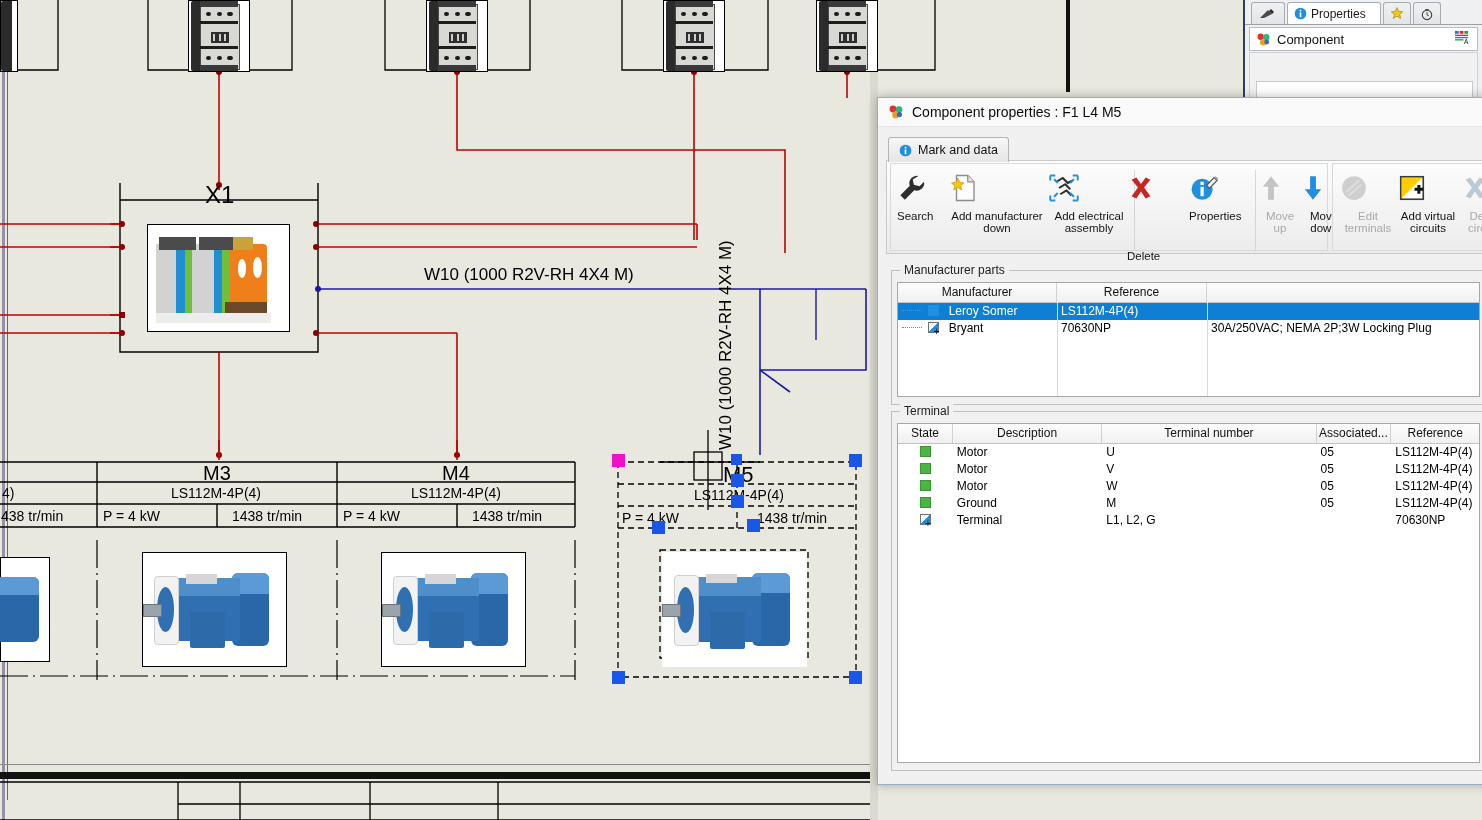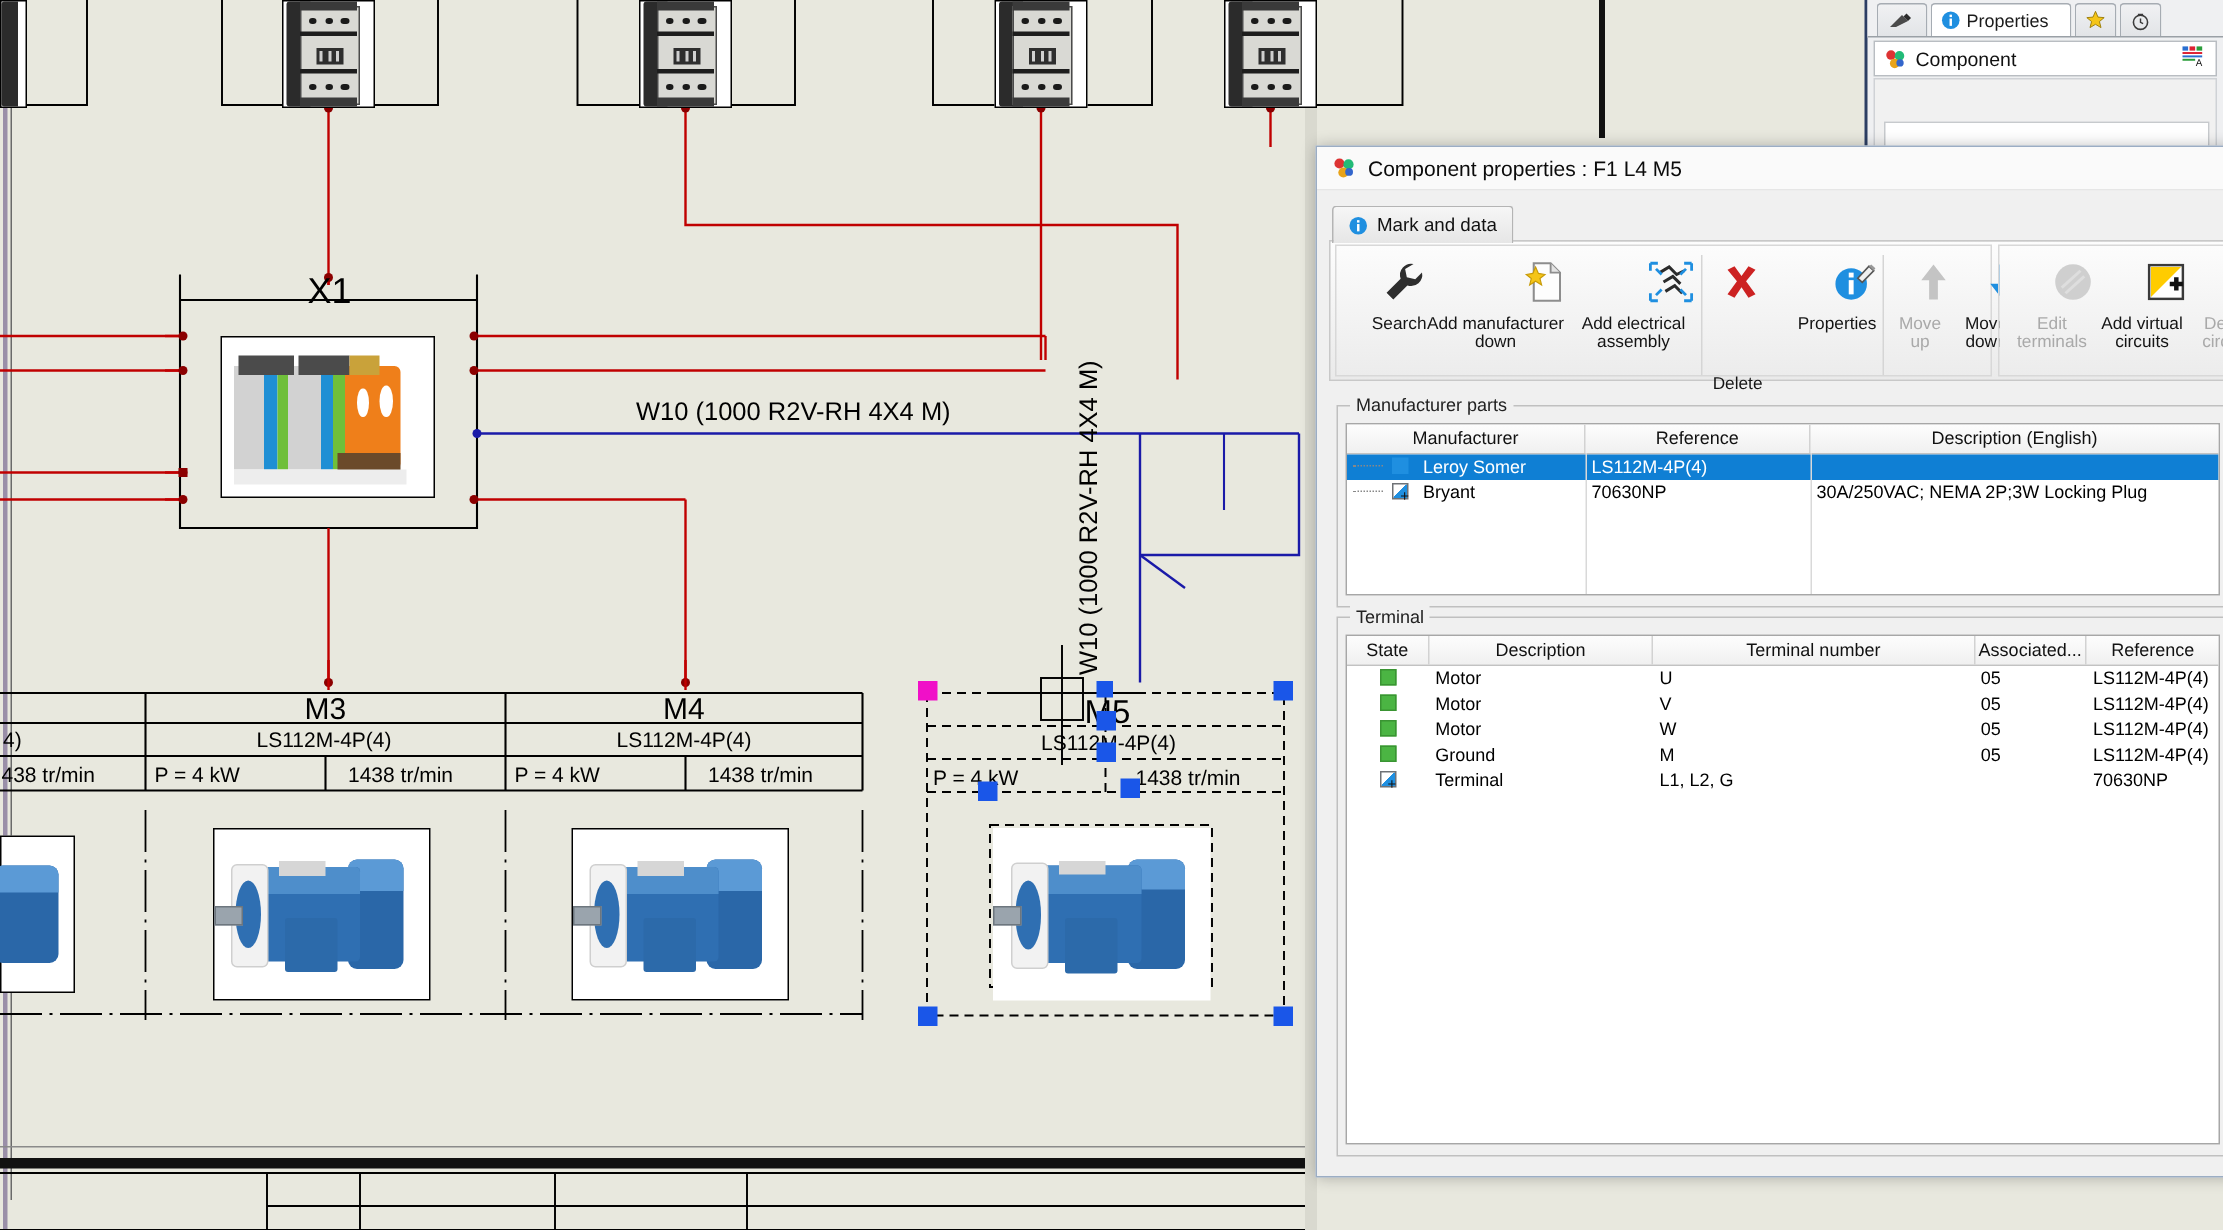--- a/index.html
+++ b/index.html
@@ -110,21 +110,21 @@
   
   .ribbon{
     position:absolute;left:8px;top:62px;width:600px;height:94px;
     background:linear-gradient(#fdfdfd,#eaeaea);
     border:1px solid #c8c8c8;box-sizing:border-box;
   }
   .rgroup{position:absolute;top:2px;bottom:2px;box-sizing:border-box;
     background:linear-gradient(#fcfcfc,#ececec);border:1px solid #d8d8d8;}
   .rgroup .glabel{position:absolute;left:0;right:0;bottom:1px;text-align:center;font-size:11.5px;color:#222;}
   .rbtn{
-    position:absolute;top:4px;width:auto;display:flex;flex-direction:column;align-items:flex-end;
+    position:absolute;top:4px;width:auto;display:flex;flex-direction:column;align-items:flex-start;
     font-size:11.5px;color:#141414;line-height:12px;text-align:center;
   }
   .rbtn .ico{height:40px;display:flex;align-items:center;justify-content:center;margin-bottom:2px;}
   .rbtn.dis{color:#a9a9a9;}
   .vsep{position:absolute;top:6px;width:1px;background:#d5d5d5;}
 
   
   .gbox{position:absolute;border:1px solid #c0c0c0;box-sizing:border-box;background:transparent;}
   .gbox > .cap{position:absolute;left:8px;top:-8px;background:#f0f0f0;padding:0 4px;font-size:12px;color:#222;}
   .grid{position:absolute;background:#fff;border:1px solid #a7a7a7;box-sizing:border-box;overflow:hidden;}
@@ -670,21 +670,20 @@
     </div>
   </div>
 
   <div class="gbox" style="left:13px;top:172px;width:595px;height:135px;">
     <span class="cap">Manufacturer parts</span>
   </div>
   <div class="grid" style="left:19px;top:184px;width:583px;height:115px;">
     <div class="ghead">
       <div style="width:159px;">Manufacturer</div>
       <div style="width:150px;">Reference</div>
-      <div style="width:272px;border-right:none;">Description (English)</div>
     </div>
     <div class="vrule" style="left:159px;"></div>
     <div class="vrule" style="left:309px;"></div>
 
     <div class="grow sel">
       <div class="gcell" style="width:159px;">
         <span class="treeline"></span>
         <span class="sw blue"></span>
         <span style="margin-left:6px;">Leroy Somer</span>
       </div>

